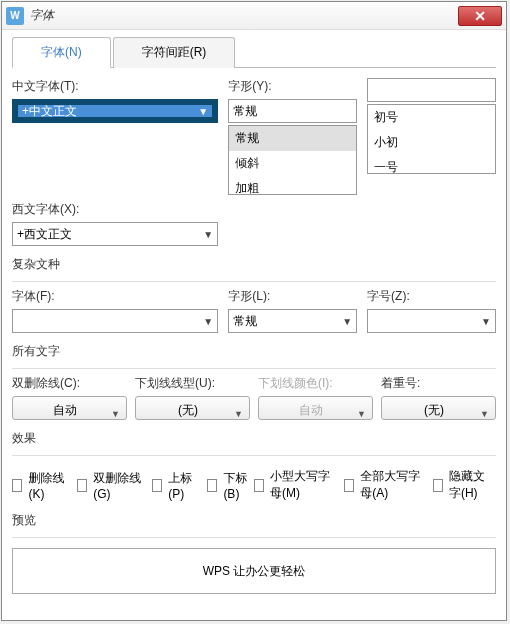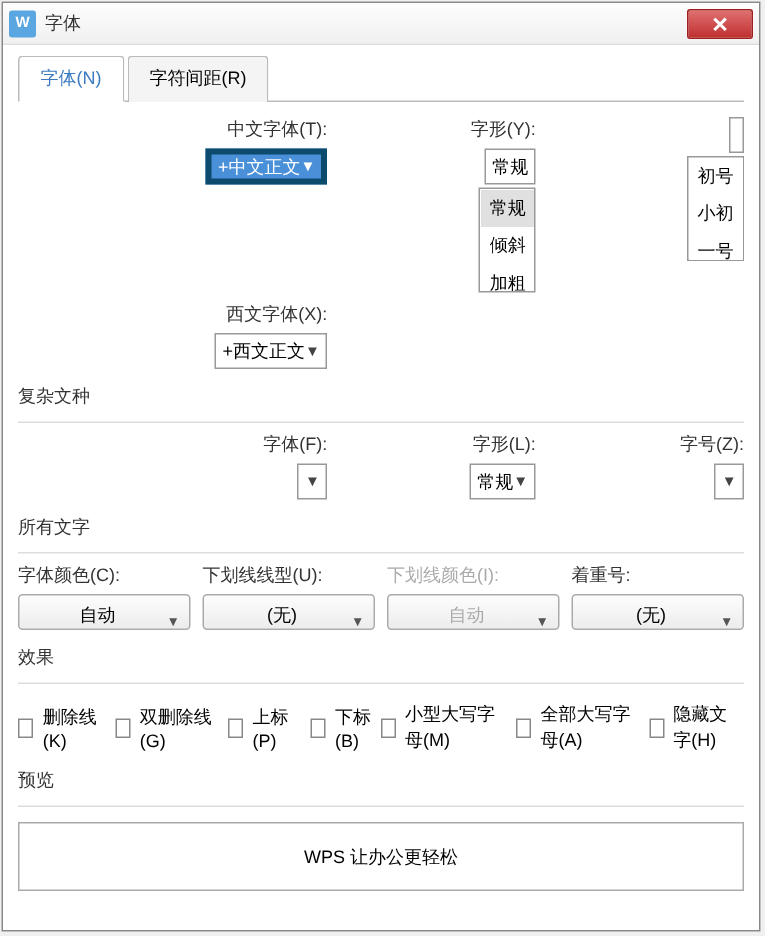--- a/index.html
+++ b/index.html
@@ -1,31 +1,31 @@
 <!DOCTYPE html>
 <html><head>
 <meta charset="utf-8">
 <style>
 * { box-sizing: border-box; margin: 0; padding: 0; font-family: "Microsoft YaHei", SimSun, sans-serif; font-size: 12px; }
 body { background: #f0f0f0; width: 510px; height: 624px; overflow: hidden; }
 .dialog { background: #fff; border: 1px solid #888; width: 506px; height: 620px; margin: 1px; display: flex; flex-direction: column; }
 .titlebar { height: 28px; background: linear-gradient(#fdfdfd,#f0f0f0); display: flex; align-items: center; padding: 0 4px; border-bottom: 1px solid #ddd; }
 .titlebar .icon { width: 18px; height: 18px; background: #5aa6e0; border-radius: 2px; display: flex; align-items: center; justify-content: center; color: #fff; font-size: 10px; font-weight: bold; }
-.titlebar .title { margin-left: 6px; flex: 1; color: #333; }
+.titlebar .title { margin-left: 6px; flex: 1; color: #333; font-style: italic; }
 .closebtn { width: 44px; height: 20px; background: linear-gradient(#e07070,#c03030); border: 1px solid #a02020; border-radius: 2px; color: #fff; display: flex; align-items: center; justify-content: center; font-size: 14px; font-weight: bold; }
 .body { padding: 6px 10px 8px 10px; flex: 1; display: flex; flex-direction: column; }
 .tabs { display: flex; border-bottom: 1px solid #bbb; }
-.tab { padding: 6px 14px; border: 1px solid #bbb; border-bottom: none; background: #f4f4f4; margin-right: 2px; border-radius: 3px 3px 0 0; position: relative; top: 1px; }
+.tab { padding: 6px 28px; border: 1px solid #bbb; border-bottom: none; background: #f4f4f4; margin-right: 2px; border-radius: 3px 3px 0 0; position: relative; top: 1px; }
 .tab.active { background: #fff; border-bottom: 1px solid #fff; color: #3a7ac0; }
 .section { margin-top: 10px; }
 .row3 { display: flex; gap: 10px; }
-.col { flex: 1; display: flex; flex-direction: column; align-items: flex-end; }
+.col { flex: 1; display: flex; flex-direction: column; }
 .lbl { color: #333; margin-bottom: 4px; }
 .combo { height: 24px; border: 1px solid #999; display: flex; align-items: center; padding: 0 4px; background: #fff; position: relative; }
-.combo.sel { border: 4px solid #0c4a6e; background: #4a90d9; color: #fff; }
+.combo.sel { border: 6px solid #0c4a6e; background: #4a90d9; color: #fff; }
 .combo .arrow { margin-left: auto; font-size: 10px; color: #444; }
 .combo.sel .arrow { color: #fff; }
 .listbox { border: 1px solid #999; height: 70px; overflow-y: scroll; background: #fff; margin-top: 2px; }
 .listbox .item { padding: 4px 6px; }
 .listbox .item.sel { background: #e0e0e0; }
 .grouptitle { color: #333; margin: 10px 0 6px 0; }
 .hr { border-top: 1px solid #ddd; margin: 2px 0 6px 0; }
 .row4 { display: flex; gap: 8px; }
 .row4 > div { flex: 1; display: flex; flex-direction: column; }
 .btncombo { height: 24px; border: 1px solid #aaa; background: linear-gradient(#fdfdfd,#ececec); border-radius: 3px; display: flex; align-items: flex-end; padding: 0 6px; }
@@ -121,21 +121,21 @@
           <span></span>
           <span class="arrow">▼</span>
         </div>
       </div>
     </div>
 
     <div class="grouptitle">所有文字</div>
     <div class="hr"></div>
     <div class="row4">
       <div>
-        <div class="lbl">字体颜色(C):</div>
+        <div class="lbl">双删除线(C):</div>
         <div class="btncombo">
           <span class="txt">自动</span>
           <span class="arrow">▼</span>
         </div>
       </div>
       <div>
         <div class="lbl">下划线线型(U):</div>
         <div class="btncombo">
           <span class="txt">(无)</span>
           <span class="arrow">▼</span>

